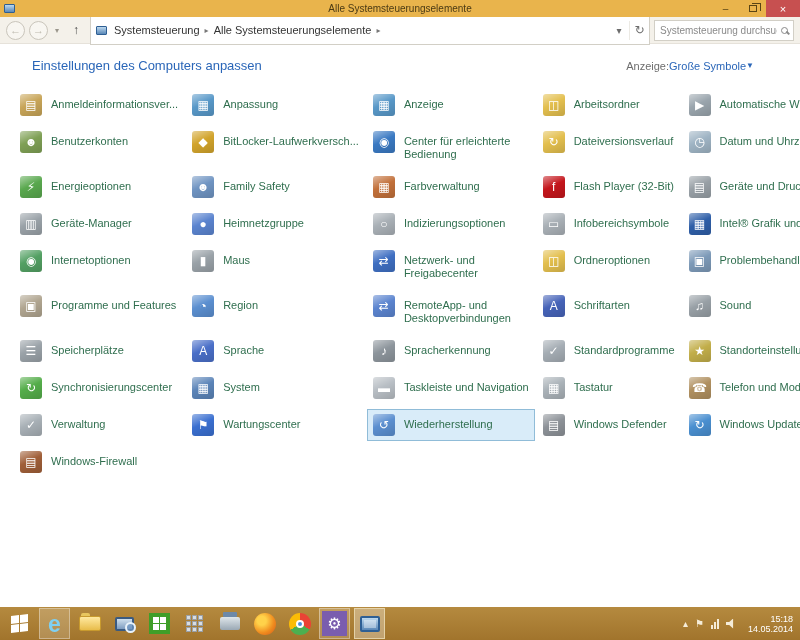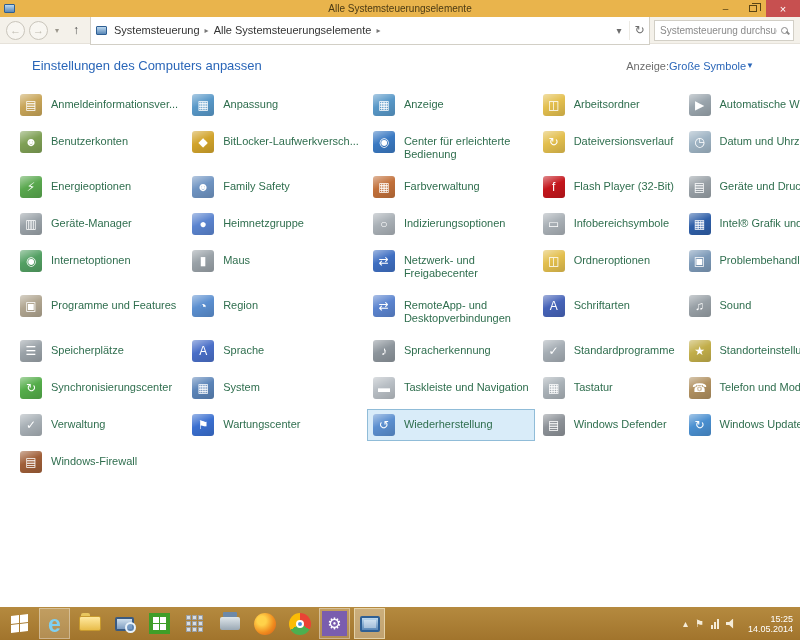--- a/index.html
+++ b/index.html
@@ -480,17 +480,17 @@
             <i></i>
             <i></i>
             <i></i>
           </span>
         </span>
         <span class="tray-ic">
           <span class="vol"></span>
         </span>
       </span>
     <div class="clock">
-      <div>15:25</div>
+      <div>15:18</div>
       <div>14.05.2014</div>
     </div>
   </div>
 </div>
 
 </body></html>

